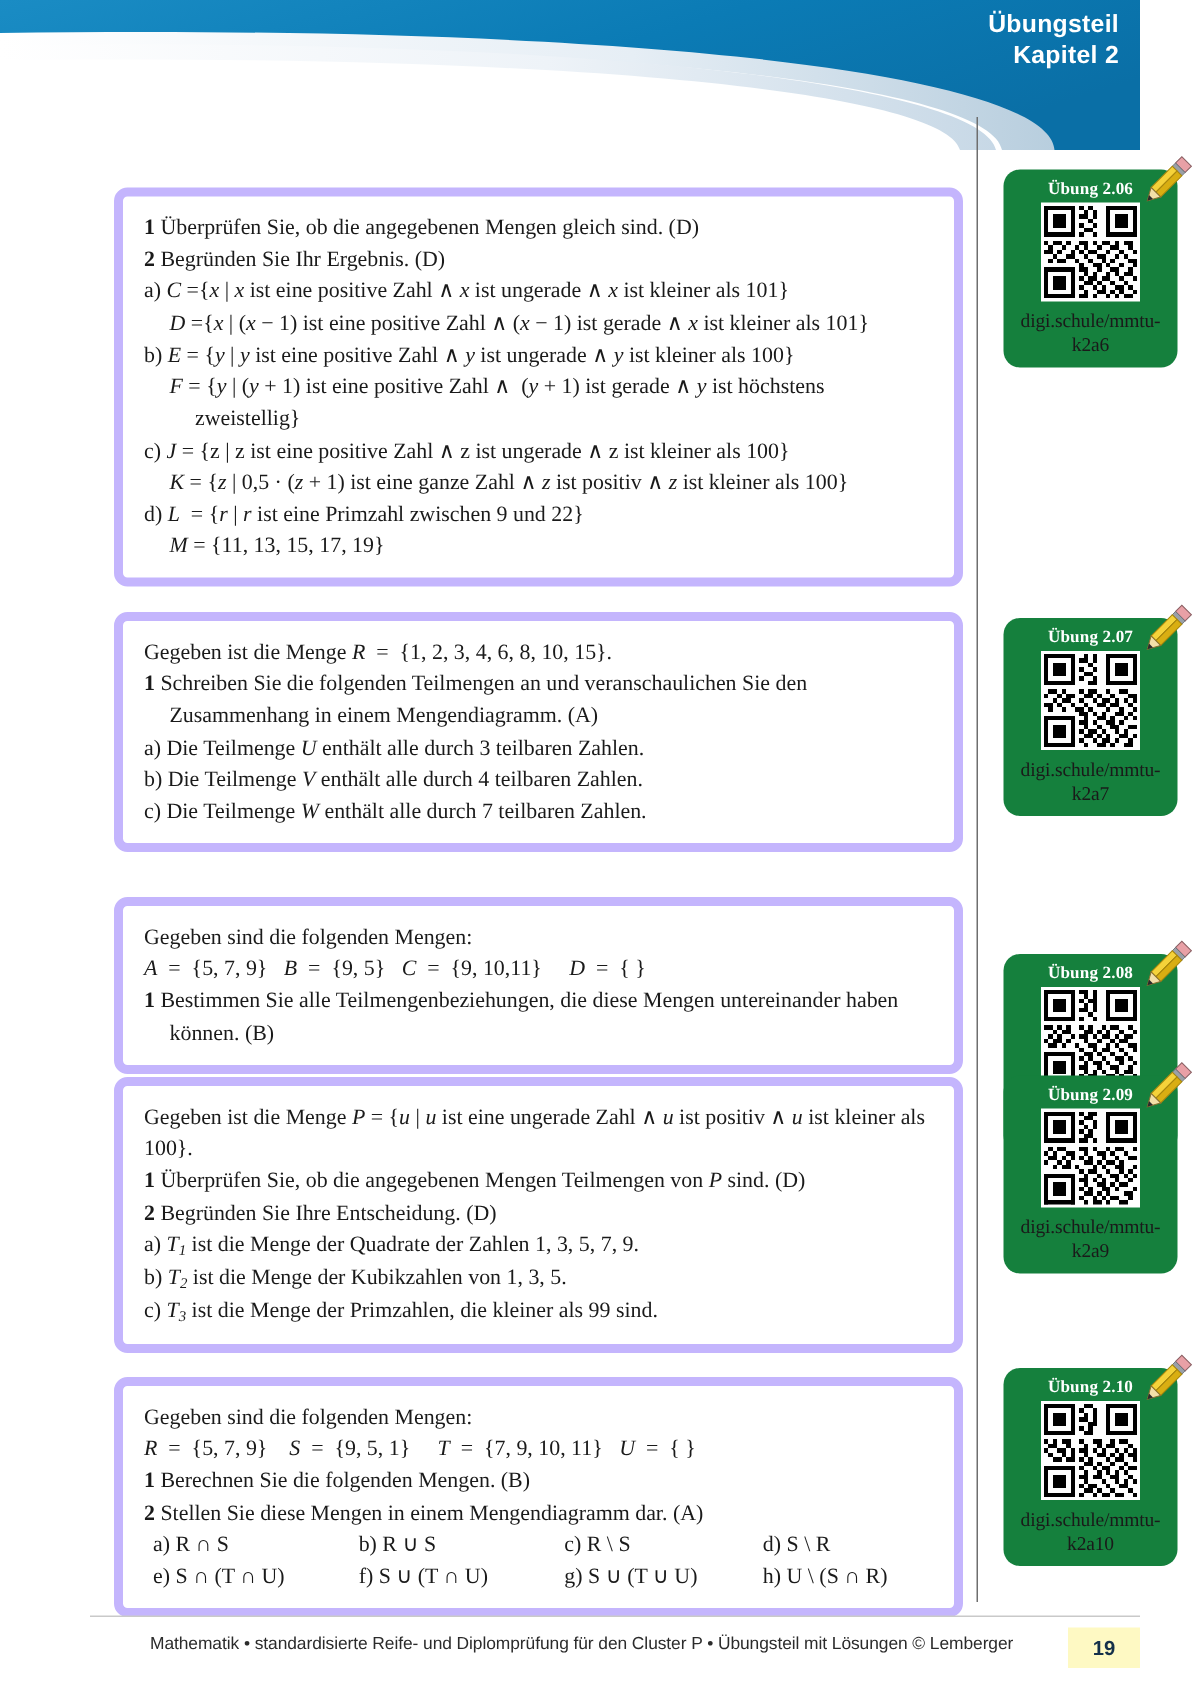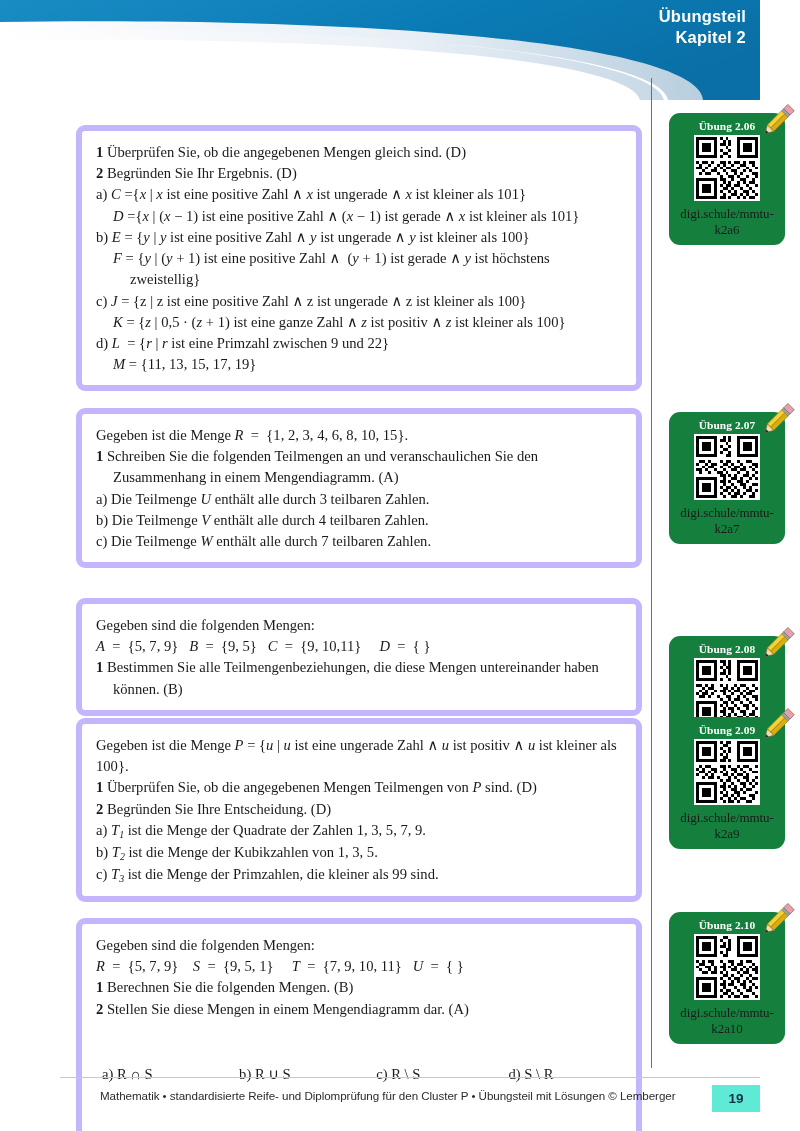--- a/index.html
+++ b/index.html
@@ -73,21 +73,20 @@
     vertical-align: -0.28em;
     font-style: italic;
   }
 
   
   .item-row {
     display: flex;
   }
   .item-row > span {
     display: block;
-    margin-top: 44px;
   }
   .col-a { width: 145px; padding-left: 6px; }
   .col-b { width: 145px; }
   .col-c { width: 140px; }
   .col-d { width: 120px; }
 
   
   .qr-card {
     position: absolute;
     left: 669px;
@@ -142,21 +141,21 @@
     left: 100px; top: 1089px;
     font-family: "Liberation Sans", sans-serif;
     font-size: 11.6px;
     color: #2b2b2b;
     letter-spacing: -.05px;
   }
   #page-number-badge {
     position: absolute;
     left: 712px; top: 1085px;
     width: 48px; height: 27px;
-    background: #5eead4;
+    background: #fef9c3;
     font-family: "Liberation Sans", sans-serif;
     font-weight: bold;
     font-size: 13.5px;
     color: #14304a;
     display: flex;
     align-items: center;
     justify-content: center;
   }
 </style>
 </head>

